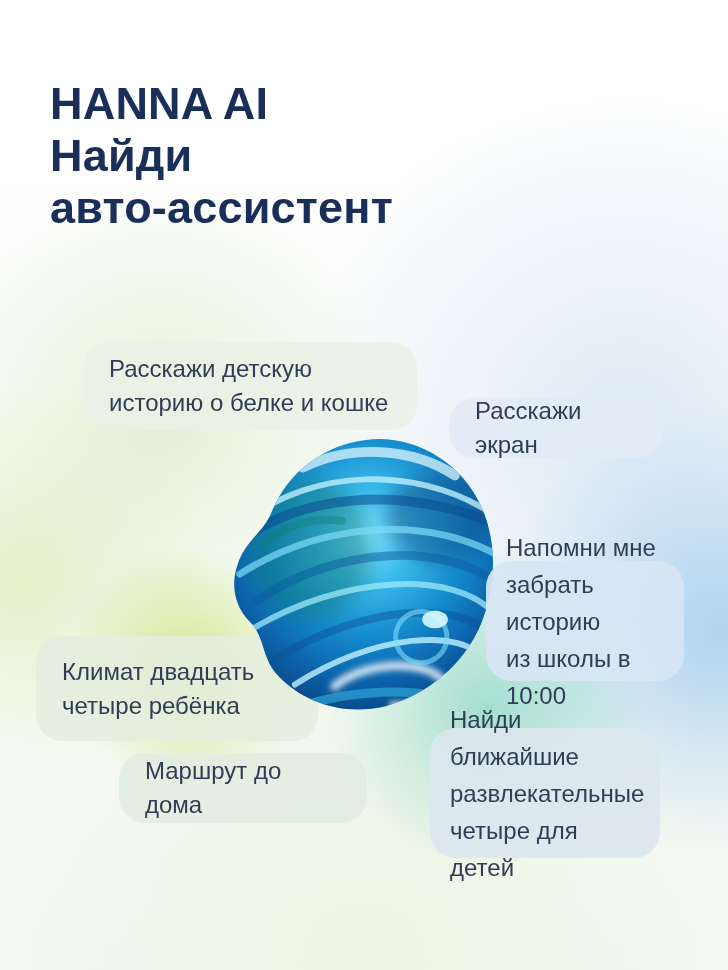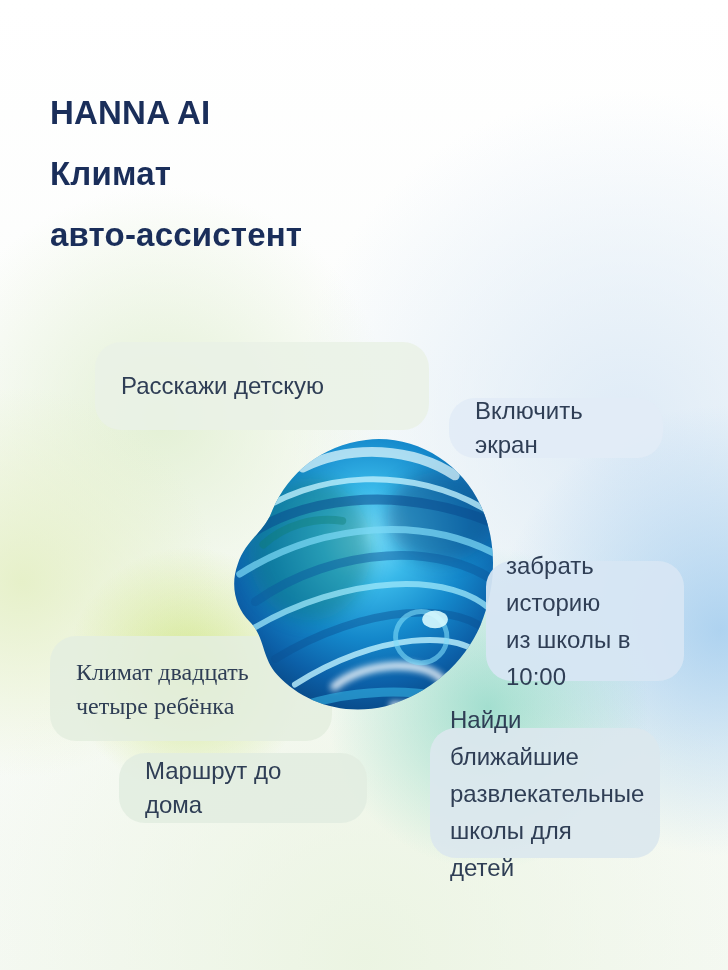--- a/index.html
+++ b/index.html
@@ -12,49 +12,49 @@
       radial-gradient(circle 170px at 26% 69%, rgba(205,228,126,0.85), rgba(205,228,126,0) 72%),
       radial-gradient(circle 260px at 3% 60%, rgba(228,239,196,0.9), rgba(228,239,196,0) 75%),
       radial-gradient(circle 320px at 22% 43%, rgba(223,238,206,0.85), rgba(223,238,206,0) 72%),
       radial-gradient(circle 230px at 67% 73%, rgba(136,214,196,0.75), rgba(136,214,196,0) 70%),
       radial-gradient(circle 300px at 99% 65%, rgba(158,202,238,0.8), rgba(158,202,238,0) 75%),
       radial-gradient(circle 430px at 86% 44%, rgba(219,233,246,0.9), rgba(219,233,246,0) 78%),
       radial-gradient(circle 520px at 50% 99%, rgba(233,243,222,0.8), rgba(233,243,222,0) 80%),
       linear-gradient(180deg,#ffffff 0%,#fcfdfc 35%,#f5f9f3 100%);
   }
   .title-block{position:absolute;left:50px;top:78px;color:#1a2e5a;}
-  .title-line{font-weight:700;font-size:33px;line-height:52px;letter-spacing:0.2px;margin-top:9px;}
+  .title-line{font-weight:700;font-size:45px;line-height:52px;letter-spacing:0.2px;}
   .bubble{
     position:absolute;
     border-radius:26px;
     color:#2f3e55;
     font-size:24px;
     line-height:34px;
     font-weight:500;
     display:flex;flex-direction:column;justify-content:center;
     padding:0 26px;
     box-sizing:border-box;
   }
-  .bubble-story   {left:95px;  top:342px; width:334px; height:88px;  background:rgba(233,241,230,0.88); z-index:3;}
+  .bubble-story   {left:83px;  top:342px; width:334px; height:88px;  background:rgba(233,241,230,0.88); z-index:3;}
   .bubble-screen  {left:449px; top:398px; width:214px; height:60px;  background:rgba(226,236,246,0.92); z-index:3;}
   .bubble-music   {left:30px;  top:487px; width:228px; height:98px;  background:rgba(221,231,211,0.88); z-index:1;}
   .bubble-remind  {left:486px; top:561px; width:198px; height:120px; background:rgba(215,229,243,0.94); line-height:37px; padding:0 20px; z-index:4;}
-  .bubble-climate {left:50px;  top:636px; width:282px; height:105px;  background:rgba(228,238,223,0.88); z-index:1;font-family:Liberation Serif, serif;}
+  .bubble-climate {left:36px;  top:636px; width:282px; height:105px;  background:rgba(228,238,223,0.88); z-index:1;}
   .bubble-route   {left:119px; top:753px; width:248px; height:70px;  background:rgba(225,237,224,0.88); z-index:3;}
   .bubble-places  {left:430px; top:728px; width:230px; height:130px; background:rgba(219,231,238,0.92); line-height:37px; padding:0 20px; z-index:4;}
   .orb{position:absolute;left:216px;top:426px;width:296px;height:306px;z-index:2;}
 </style>
 </head>
 <body>
 
 <div class="canvas">
 
   <div class="title-block">
     <div class="title-line">HANNA AI</div>
-    <div class="title-line">Климат</div>
+    <div class="title-line">Найди</div>
     <div class="title-line">авто-ассистент</div>
   </div>
 
   <div class="orb">
     <svg width="296" height="306" viewBox="0 0 300 310">
       <defs>
         <radialGradient id="gBody" cx="52%" cy="36%" r="70%">
           <stop offset="0%" stop-color="#7fe3ff"></stop>
           <stop offset="26%" stop-color="#38b8e9"></stop>
           <stop offset="54%" stop-color="#1488cb"></stop>
@@ -92,40 +92,42 @@
         <circle cx="208" cy="214" r="26" stroke="#7fdcf8" stroke-width="5" opacity="0.6"></circle>
         <ellipse cx="222" cy="196" rx="13" ry="9" fill="#d8fbff" opacity="0.9"></ellipse>
         <path d="M48,120 C70,100 100,92 128,96" stroke="#0e7d74" stroke-width="8" opacity="0.4"></path>
         <path d="M70,290 C130,266 210,262 256,284" stroke="#34b2e2" stroke-width="9" opacity="0.6"></path>
       </g>
     </svg>
   </div>
 
   <div class="bubble bubble-story">
     <div>Расскажи детскую</div>
+    <div>историю о белке и кошке</div>
   </div>
 
   <div class="bubble bubble-screen">
-    <div>Включить экран</div>
+    <div>Расскажи экран</div>
   </div>
 
 
   <div class="bubble bubble-remind">
+    <div>Напомни мне</div>
     <div>забрать историю</div>
     <div>из школы в 10:00</div>
   </div>
 
   <div class="bubble bubble-climate">
     <div>Климат двадцать</div>
     <div>четыре ребёнка</div>
   </div>
 
   <div class="bubble bubble-route">
     <div>Маршрут до дома</div>
   </div>
 
   <div class="bubble bubble-places">
     <div>Найди ближайшие</div>
     <div>развлекательные</div>
-    <div>школы для детей</div>
+    <div>четыре для детей</div>
   </div>
 
 </div>
 
 </body></html>

